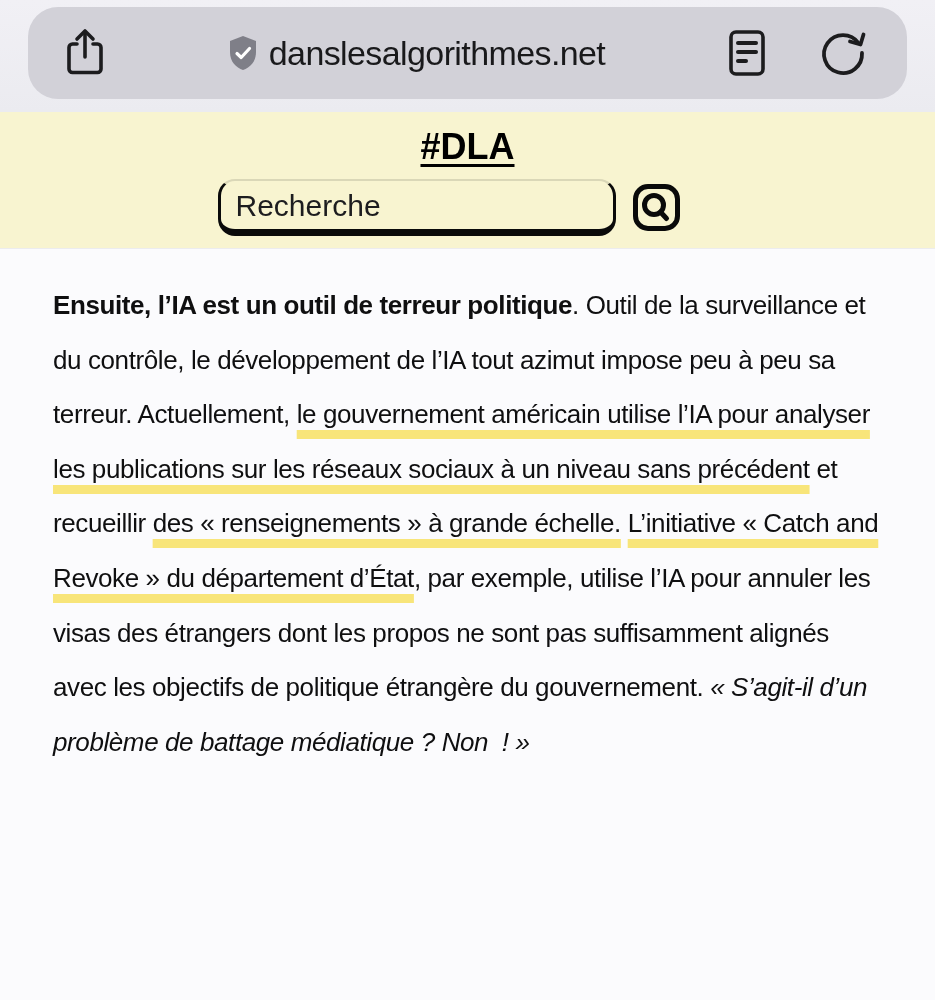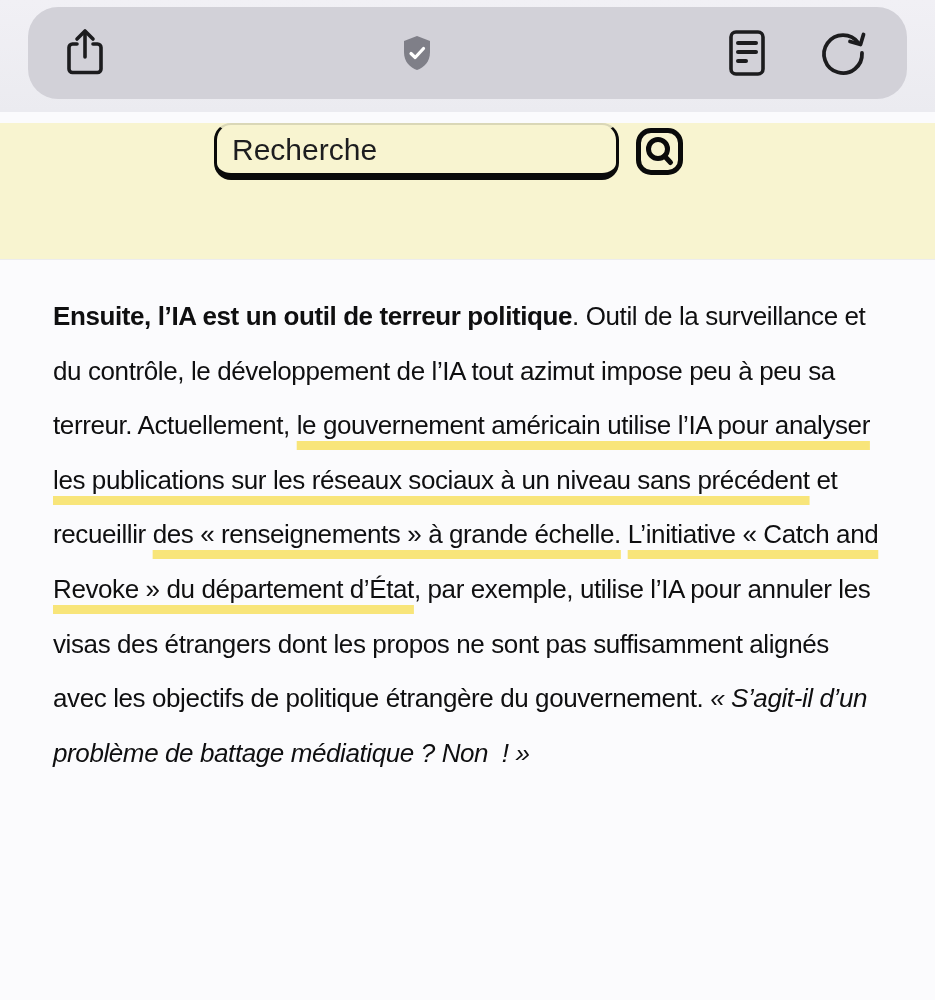--- a/index.html
+++ b/index.html
@@ -45,21 +45,21 @@
   .search-row{
     display:flex;align-items:center;justify-content:center;
     margin-top:11px;transform:translateX(-19px);
   }
   .search-input{
     width:368px;height:46px;
     background:transparent;
     border:3px solid #0a0a0a;border-top:2px solid rgba(10,10,10,0.12);
     border-bottom-width:7px;border-radius:17px;
     font-family:inherit;font-size:30px;color:#1d1d1f;
-    padding:2px 16px 0 15px;outline:none;
+    padding:2px 9px 0 15px;outline:none;
   }
   .search-input::placeholder{color:#1d1d1f;opacity:1;}
   .search-btn{
     width:47px;height:47px;margin-left:17px;
     background:transparent;border:5px solid #0a0a0a;border-radius:15px;
     display:flex;align-items:center;justify-content:center;
     padding:0;cursor:pointer;
   }
   
   .content{
@@ -97,20 +97,21 @@
       </span>
     </button>
 
     <div class="url-center">
       <span style="display:flex;">
         <svg width="30" height="36" viewBox="0 0 30 36">
           <path d="M15 1 L28 6 V17 C28 27 22 32.5 15 35 C8 32.5 2 27 2 17 V6 Z" fill="#7f7f88"></path>
           <path d="M9 18.5 L13.2 22.5 L21.5 13.5" stroke="#ffffff" stroke-width="3.2" fill="none" stroke-linecap="round" stroke-linejoin="round"></path>
         </svg>
       </span>
+      <span class="url-text">danslesalgorithmes.net</span>
     </div>
 
     <button class="pill-btn reader-btn">
       <span style="display:flex;">
         <svg width="40" height="50" viewBox="0 0 40 50" fill="none">
           <rect x="4" y="4" width="32" height="42" rx="5" stroke="#1c1c1e" stroke-width="3.6"></rect>
           <path d="M11 15 H29" stroke="#1c1c1e" stroke-width="4" stroke-linecap="round"></path>
           <path d="M11 24 H29" stroke="#1c1c1e" stroke-width="4" stroke-linecap="round"></path>
           <path d="M11 33 H19" stroke="#1c1c1e" stroke-width="4" stroke-linecap="round"></path>
         </svg>
@@ -123,20 +124,23 @@
           <path d="M39.5 15 A19 19 0 1 0 43 25" stroke="#1c1c1e" stroke-width="3.8" stroke-linecap="round" fill="none"></path>
           <path d="M31 13.5 L41.5 16.5 L44.5 6.5" stroke="#1c1c1e" stroke-width="3.8" stroke-linecap="round" stroke-linejoin="round" fill="none"></path>
         </svg>
       </span>
     </button>
 
   </div>
 </div>
 
 <div class="site-header">
+  <div class="site-title-row">
+    <a class="site-title">#DLA</a>
+  </div>
   <div class="search-row">
     <input class="search-input" type="text" placeholder="Recherche" style="">
     <button class="search-btn">
       <span style="display:flex;">
         <svg width="34" height="34" viewBox="0 0 34 34" fill="none">
           <circle cx="15" cy="14" r="9.5" stroke="#0a0a0a" stroke-width="5"></circle>
           <path d="M21.5 21 L27.5 27.5" stroke="#0a0a0a" stroke-width="5" stroke-linecap="round"></path>
         </svg>
       </span>
     </button>

